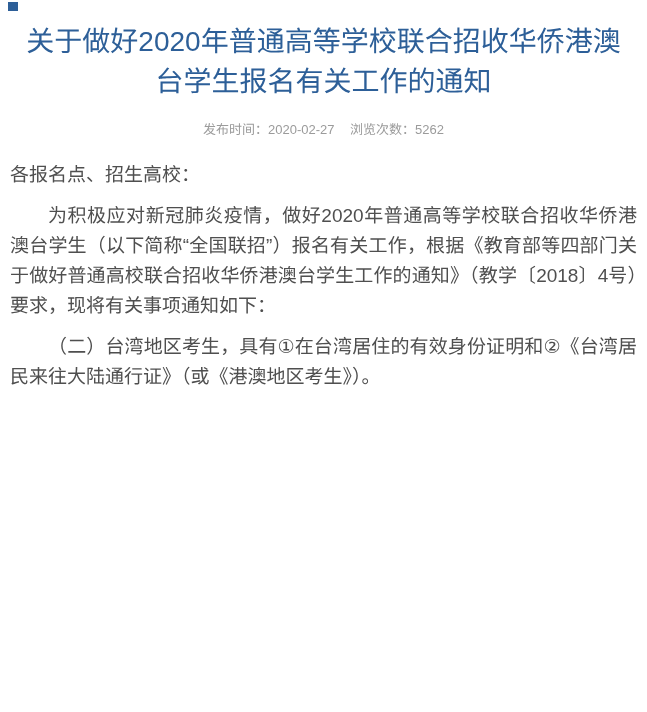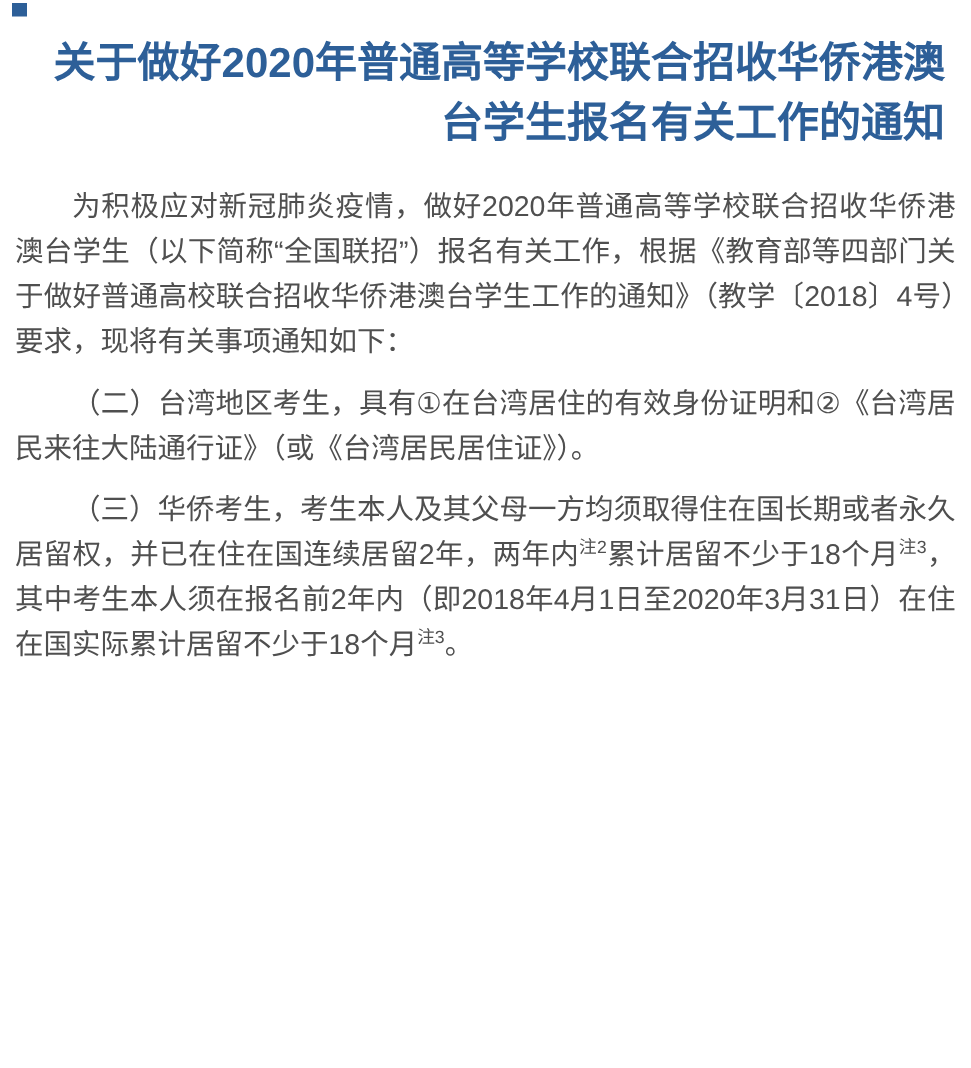--- a/index.html
+++ b/index.html
@@ -26,23 +26,23 @@
     position: absolute;
     left: 8px;
     top: 2px;
     width: 10px;
     height: 9px;
     background: var(--accent);
   }
   h1.page-title {
     margin: 22px 0 0 0;
     padding: 0 17px;
-    text-align: right;
+    text-align: center;
     font-size: 28px;
-    font-weight: bold;
+    font-weight: normal;
     line-height: 1.42;
     color: var(--accent);
     letter-spacing: 0;
   }
   .meta-bar {
     margin-top: 17px;
     text-align: center;
     font-size: 13px;
     color: var(--meta_text);
     white-space: nowrap;
@@ -77,27 +77,31 @@
 </style>
 </head>
 <body>
 
 <div class="page">
 
   <div class="corner-marker"></div>
 
   <h1 class="page-title">关于做好2020年普通高等学校联合招收华侨港澳台学生报名有关工作的通知</h1>
 
+  <div class="meta-bar">
+    <span>发布时间：</span><span>2020-02-27</span>
+    <span class="meta-gap">浏览次数：</span><span>5262</span>
+  </div>
 
   <div class="content">
 
+    <p class="salutation">各报名点、招生高校：</p>
 
     <p>为积极应对新冠肺炎疫情，做好2020年普通高等学校联合招收华侨港澳台学生（以下简称“全国联招”）报名有关工作，根据《教育部等四部门关于做好普通高校联合招收华侨港澳台学生工作的通知》（教学〔2018〕4号）要求，现将有关事项通知如下：</p>
 
 
 
 
-    <p>（二）台湾地区考生，具有①在台湾居住的有效身份证明和②《台湾居民来往大陆通行证》（或《台湾居民居住证》）。</p>
+    <p>（二）台湾地区考生，具有①在台湾居住的有效身份证明和②《台湾居民来往大陆通行证》（或《港澳地区考生》）。</p>
 
-    <p><span>（三）华侨考生，考生本人及其父母一方均须取得住在国长期或者永久居留权，并已在住在国连续居留2年，两年内</span><sup>注2</sup><span>累计居留不少于18个月</span><sup>注3</sup><span>，其中考生本人须在报名前2年内（即2018年4月1日至2020年3月31日）在住在国实际累计居留不少于18个月</span><sup>注3</sup><span>。</span></p>
 
   </div>
 </div>
 
 </body></html>

